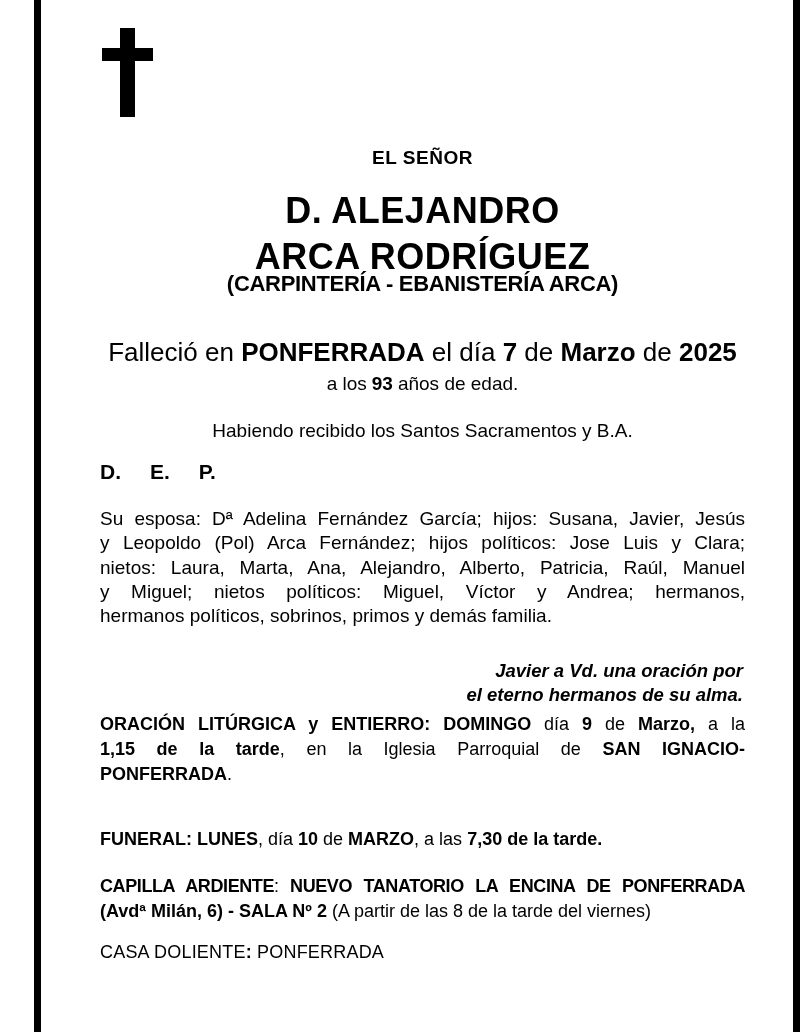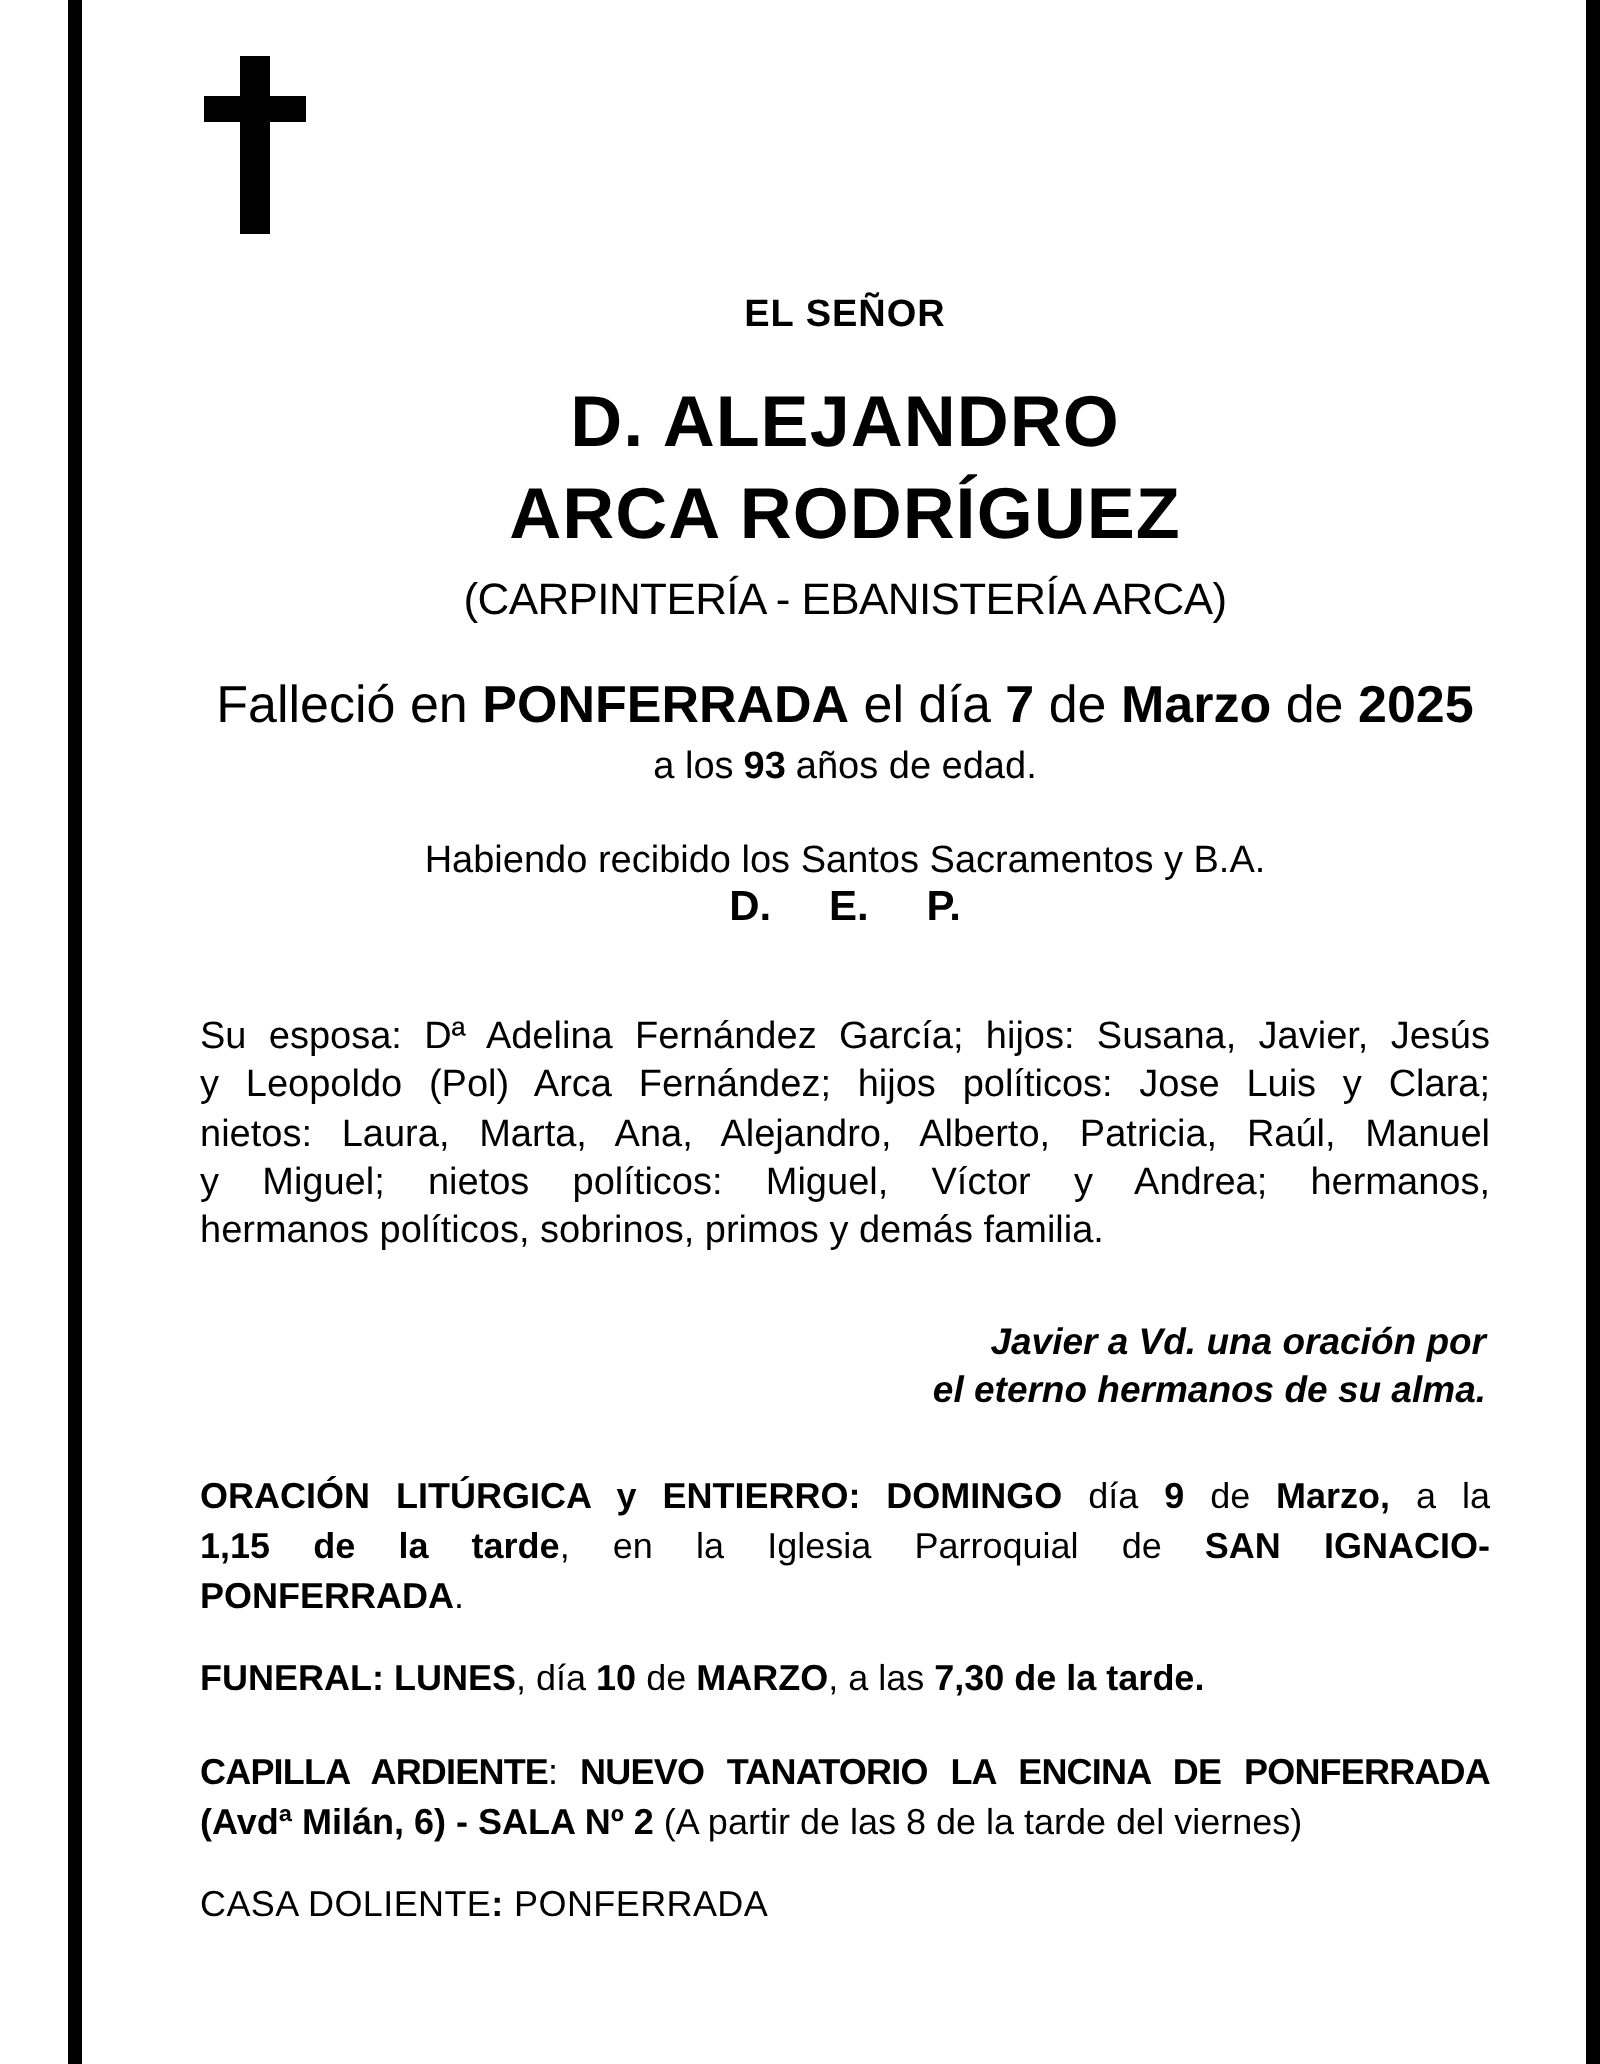--- a/index.html
+++ b/index.html
@@ -75,54 +75,54 @@
   .name-line { 
     text-align: center;
     font-weight: bold;
     font-size: 36px;
     letter-spacing: 0.5px;
     white-space: nowrap;
   }
   .name1 { top: 190px; }
   .name2 { top: 236px; }
   .business {
-    top: 287px;
+    top: 271px;
     text-align: center;
-    font-weight: normal;
+    font-weight: bold;
     font-size: 22px;
     letter-spacing: -0.3px;
     white-space: nowrap;
   }
   .death-line   { top: 337px; text-align: center; font-size: 26px; white-space: nowrap; }
   .age-line     { top: 373px; text-align: center; font-size: 19px; }
   .sacraments   { top: 420px; text-align: center; font-size: 19px; }
   .dep {
-    top: 442px;
-    text-align: center;
+    top: 460px;
+    text-align: left;
     font-weight: bold;
     font-size: 21px;
     word-spacing: 1.1em;
   }
   .family {
     top: 507px;
     font-size: 19px;
     line-height: 24.3px;
   }
   .jl { text-align: justify; text-align-last: justify; }
   .prayer {
     top: 659px;
     text-align: right;
     font-weight: bold;
     font-style: italic;
     font-size: 18.5px;
     line-height: 24px;
     padding-right: 2px;
     box-sizing: border-box;
   }
-  .oracion { top: 736px; font-size: 18px; line-height: 25px; }
+  .oracion { top: 712px; font-size: 18px; line-height: 25px; }
   .funeral { top: 829px; font-size: 18px; }
   .capilla { top: 874px; font-size: 18px; line-height: 24.5px; }
   .capilla .tight { letter-spacing: -0.4px; }
   .casa    { top: 942px; font-size: 18px; letter-spacing: 0.2px; }
 </style>
 </head>
 <body>
 
 <div class="page">
 

